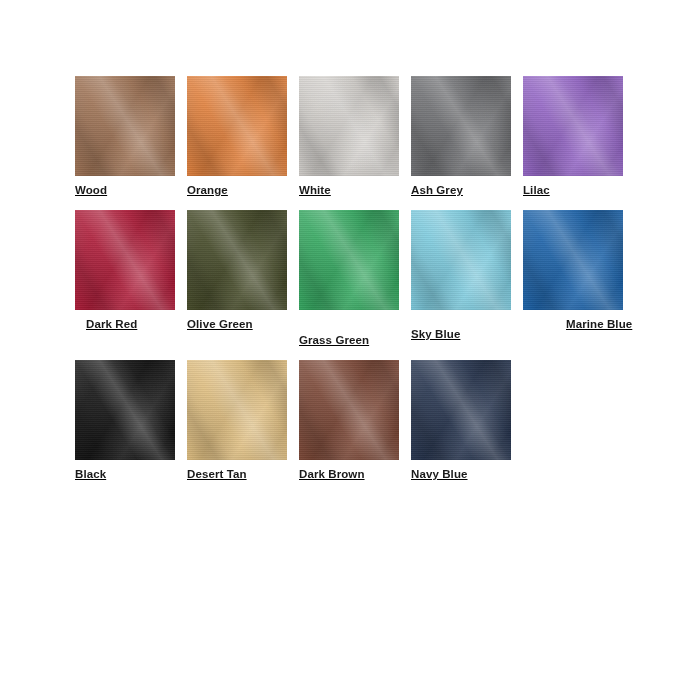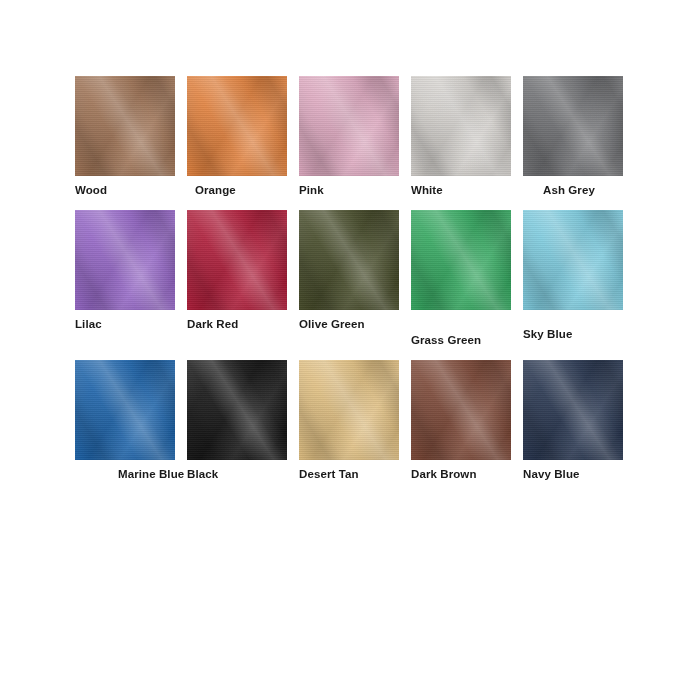--- a/index.html
+++ b/index.html
@@ -23,20 +23,21 @@
     width: 560px;
     display: grid;
     grid-template-columns: repeat(5, 100px);
     grid-auto-rows: auto;
     column-gap: 12px;
     row-gap: 13px;
   }
 
   .swatch-cell {
     width: 92px;
+    text-decoration: underline;
   }
 
   .swatch-chip {
     position: relative;
     width: 100px;
     height: 100px;
     overflow: hidden;
     background-color: #888;
   }
 
@@ -121,66 +122,57 @@
       </div>
       <div class="swatch-label" style="color: rgb(26, 26, 26);">Wood</div>
     </div>
     <div class="swatch-cell">
       <div class="swatch-chip" style="background-color: rgb(225, 128, 60);">
         <div class="shade"></div>
         <div class="drape"></div>
         <div class="weave"></div>
         <div class="vignette"></div>
       </div>
-      <div class="swatch-label" style="color: rgb(26, 26, 26); margin-left: 8px;">Orange</div>
-    </div>
-    <div class="swatch-cell">
-      <div class="swatch-chip" style="background-color: rgb(221, 168, 191);">
-        <div class="shade"></div>
-        <div class="drape"></div>
-        <div class="weave"></div>
-        <div class="vignette"></div>
-      </div>
-      <div class="swatch-label" style="color: rgb(26, 26, 26);">Pink</div>
+      <div class="swatch-label" style="color: rgb(26, 26, 26);">Orange</div>
     </div>
     <div class="swatch-cell">
       <div class="swatch-chip" style="background-color: rgb(210, 207, 203);">
         <div class="shade"></div>
         <div class="drape"></div>
         <div class="weave"></div>
         <div class="vignette"></div>
       </div>
       <div class="swatch-label" style="color: rgb(26, 26, 26);">White</div>
     </div>
     <div class="swatch-cell">
       <div class="swatch-chip" style="background-color: rgb(111, 112, 115);">
         <div class="shade"></div>
         <div class="drape"></div>
         <div class="weave"></div>
         <div class="vignette"></div>
       </div>
-      <div class="swatch-label" style="color: rgb(26, 26, 26); margin-left: 20px;">Ash Grey</div>
+      <div class="swatch-label" style="color: rgb(26, 26, 26);">Ash Grey</div>
     </div>
     <div class="swatch-cell">
       <div class="swatch-chip" style="background-color: rgb(148, 102, 198);">
         <div class="shade"></div>
         <div class="drape"></div>
         <div class="weave"></div>
         <div class="vignette"></div>
       </div>
       <div class="swatch-label" style="color: rgb(26, 26, 26);">Lilac</div>
     </div>
     <div class="swatch-cell">
       <div class="swatch-chip" style="background-color: rgb(174, 27, 56);">
         <div class="shade"></div>
         <div class="drape"></div>
         <div class="weave"></div>
         <div class="vignette"></div>
       </div>
-      <div class="swatch-label" style="color: rgb(26, 26, 26);">Dark Red</div>
+      <div class="swatch-label" style="color: rgb(26, 26, 26); margin-left: 11px;">Dark Red</div>
     </div>
     <div class="swatch-cell">
       <div class="swatch-chip" style="background-color: rgb(69, 74, 40);">
         <div class="shade"></div>
         <div class="drape"></div>
         <div class="weave"></div>
         <div class="vignette"></div>
       </div>
       <div class="swatch-label" style="color: rgb(26, 26, 26);">Olive Green</div>
     </div>

